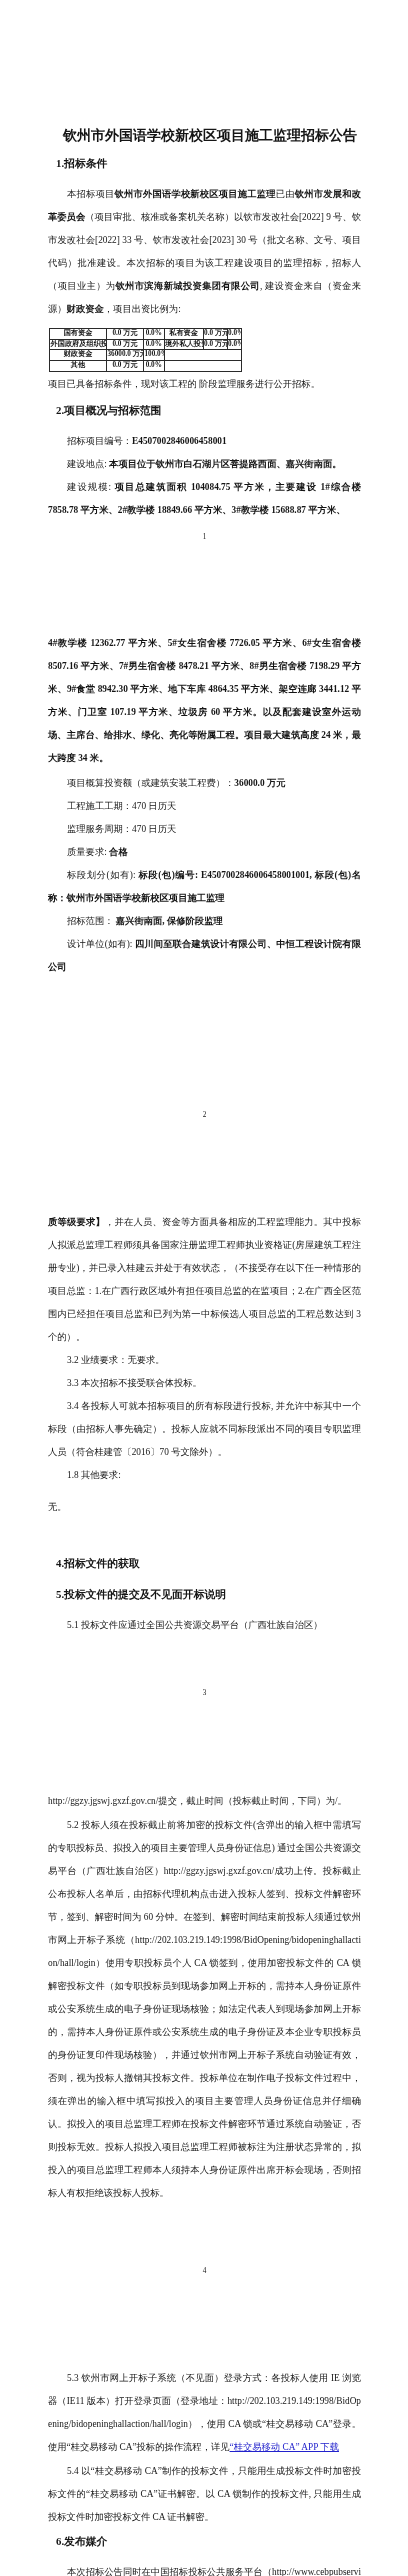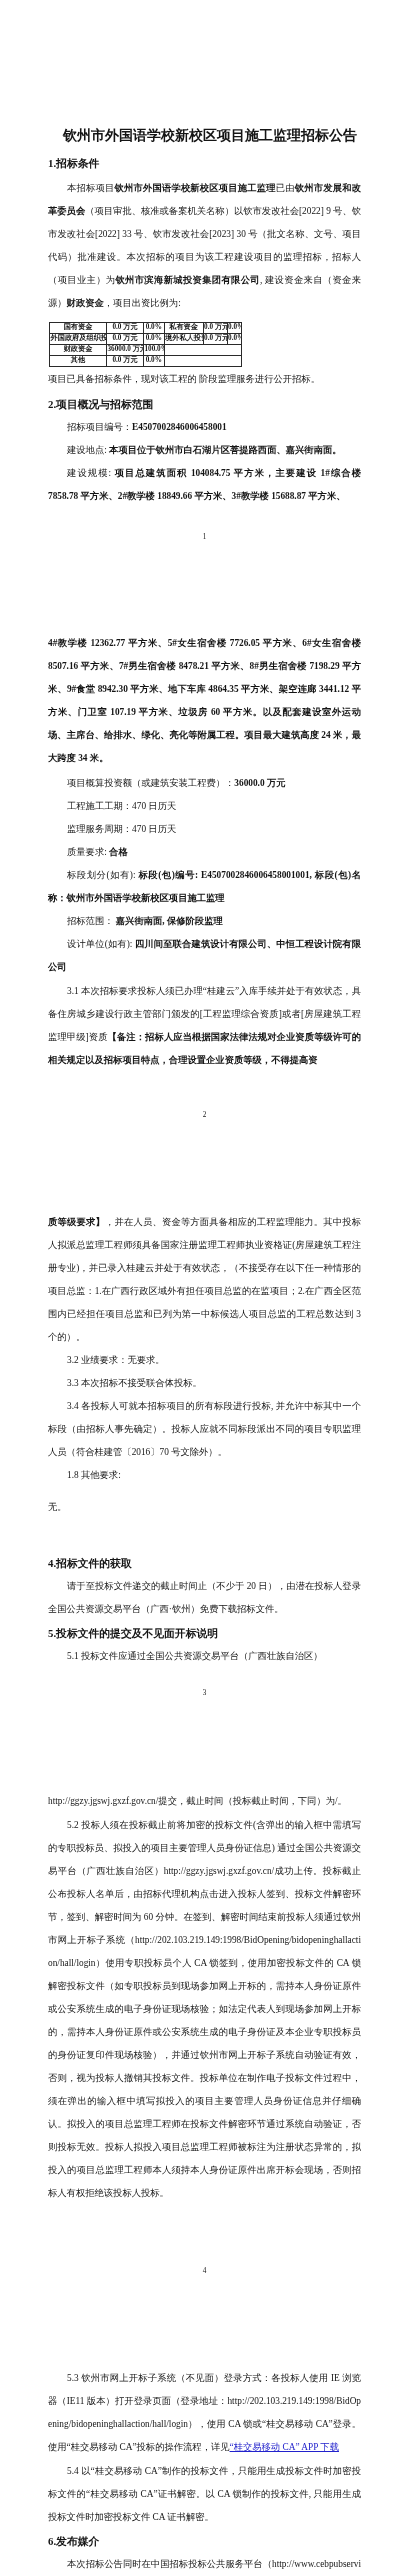--- a/index.html
+++ b/index.html
@@ -1,20 +1,20 @@
 <!DOCTYPE html>
 <html style="font-size:8.2px"><head>
 <meta charset="utf-8">
 <style>
   html,body{margin:0;padding:0;background:#ffffff;}
   body{width:409px;font-family:"Liberation Serif","DejaVu Serif",serif;color:#151515;}
   .pg{position:relative;width:409px;height:578px;overflow:hidden;background:#fff;}
   .ct{margin:0 48px;width:313px;}
   .t{margin:4px;font-size:14px;font-weight:700;text-align:right;line-height:20.6px;}
-  .h{margin:0;font-size:10.8px;font-weight:700;line-height:23px;text-align:left;}
+  .h{margin:8px;font-size:10.8px;font-weight:700;line-height:23px;text-align:left;}
   .p{margin:0;font-size:9.3px;line-height:23px;text-align:justify;}
   .ind{text-indent:19px;}
   .ba{word-break:break-all;}
   .b{font-weight:700;}
   .link{color:#2222cc;text-decoration:underline;}
   .pn{position:absolute;top:530px;left:0;width:100%;text-align:center;font-size:7.2px;line-height:15.5px;}
   
   table.ft{border-collapse:collapse;table-layout:fixed;width:192px;margin:7px 0 0 1px;}
   table.ft td{border:0.5px solid #2a2a2a;font-size:7.2px;font-weight:700;text-align:center;padding:0 0.5px;line-height:9.8px;height:9.8px;white-space:nowrap;overflow:hidden;}
   
@@ -91,35 +91,33 @@
 <div class="pg pg2">
   <div class="ct">
     <p class="p b">4#教学楼 12362.77 平方米、5#女生宿舍楼 7726.05 平方米、6#女生宿舍楼 8507.16 平方米、7#男生宿舍楼 8478.21 平方米、8#男生宿舍楼 7198.29 平方米、9#食堂 8942.30 平方米、地下车库 4864.35 平方米、架空连廊 3441.12 平方米、门卫室 107.19 平方米、垃圾房 60 平方米。以及配套建设室外运动场、主席台、给排水、绿化、亮化等附属工程。项目最大建筑高度 24 米，最大跨度 34 米。</p>
     <p class="p ind m4"><span>项目概算投资额（或建筑安装工程费）：</span><span class="b">36000.0 万元</span></p>
     <p class="p ind">工程施工工期：470 日历天</p>
     <p class="p ind">监理服务周期：470 日历天</p>
     <p class="p ind"><span>质量要求: </span><span class="b">合格</span></p>
     <p class="p ind"><span>标段划分(如有): </span><span class="b">标段(包)编号: E4507002846006458001001, 标段(包)名称：钦州市外国语学校新校区项目施工监理</span></p>
     <p class="p ind"><span>招标范围： </span><span class="b">嘉兴街南面, 保修阶段监理</span></p>
     <p class="p ind"><span>设计单位(如有): </span><span class="b">四川间至联合建筑设计有限公司、中恒工程设计院有限公司</span></p>
-    <p class="p ind m2"><span>3.1 本次招标要求投标人须已办理“桂建云”入库手续并处于有效状态，具备住房城乡建设行政主管部门颁发的[工程监理综合资质]或者[房屋建筑工程监理甲级]资质</span><span class="b">【备注：招标人应当根据国家法律法规对企业资质等级许可的相关规定以及招标项目特点，合理设置企业资质等级，不得提高资</span></p>
   </div>
   <div class="pn">2</div>
 </div>
 
 <div class="pg pg3">
   <div class="ct">
     <p class="p"><span class="b">质等级要求】</span><span>，并在人员、资金等方面具备相应的工程监理能力。其中投标人拟派总监理工程师须具备国家注册监理工程师执业资格证(房屋建筑工程注册专业)，并已录入桂建云并处于有效状态，（不接受存在以下任一种情形的项目总监：1.在广西行政区域外有担任项目总监的在监项目；2.在广西全区范围内已经担任项目总监和已列为第一中标候选人项目总监的工程总数达到 3 个的）。</span></p>
     <p class="p ind">3.2 业绩要求：无要求。</p>
     <p class="p ind">3.3 本次招标不接受联合体投标。</p>
     <p class="p ind">3.4 各投标人可就本招标项目的所有标段进行投标, 并允许中标其中一个标段（由招标人事先确定）。投标人应就不同标段派出不同的项目专职监理人员（符合桂建管〔2016〕70 号文除外）。</p>
     <p class="p ind">1.8 其他要求:</p>
     <p class="p m18">无。</p>
     <h2 class="h m64">4.招标文件的获取</h2>
-    <p class="p ind">请于至投标文件递交的截止时间止（不少于 20 日），由潜在投标人登录全国公共资源交易平台（广西·钦州）免费下载招标文件。</p>
     <h2 class="h m2">5.投标文件的提交及不见面开标说明</h2>
     <p class="p ind">5.1 投标文件应通过全国公共资源交易平台（广西壮族自治区）</p>
   </div>
   <div class="pn">3</div>
 </div>
 
 <div class="pg pg4">
   <div class="ct">
     <p class="p ba">http://ggzy.jgswj.gxzf.gov.cn/提交，截止时间（投标截止时间，下同）为/。</p>
     <p class="p ind ba m2">5.2 投标人须在投标截止前将加密的投标文件(含弹出的输入框中需填写的专职投标员、拟投入的项目主要管理人员身份证信息) 通过全国公共资源交易平台（广西壮族自治区）http://ggzy.jgswj.gxzf.gov.cn/成功上传。投标截止公布投标人名单后，由招标代理机构点击进入投标人签到、投标文件解密环节，签到、解密时间为 60 分钟。在签到、解密时间结束前投标人须通过钦州市网上开标子系统（http://202.103.219.149:1998/BidOpening/bidopeninghallaction/hall/login）使用专职投标员个人 CA 锁签到，使用加密投标文件的 CA 锁解密投标文件（如专职投标员到现场参加网上开标的，需持本人身份证原件或公安系统生成的电子身份证现场核验；如法定代表人到现场参加网上开标的，需持本人身份证原件或公安系统生成的电子身份证及本企业专职投标员的身份证复印件现场核验），并通过钦州市网上开标子系统自动验证有效，否则，视为投标人撤销其投标文件。投标单位在制作电子投标文件过程中，须在弹出的输入框中填写拟投入的项目主要管理人员身份证信息并仔细确认。拟投入的项目总监理工程师在投标文件解密环节通过系统自动验证，否则投标无效。投标人拟投入项目总监理工程师被标注为注册状态异常的，拟投入的项目总监理工程师本人须持本人身份证原件出席开标会现场，否则招标人有权拒绝该投标人投标。</p>

